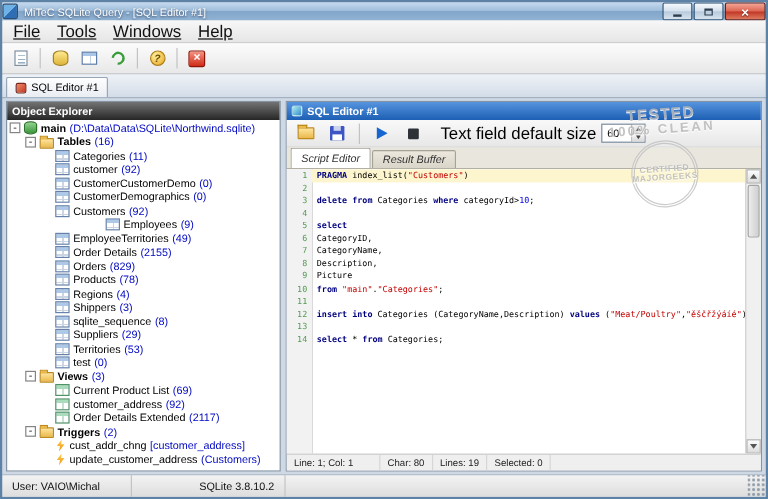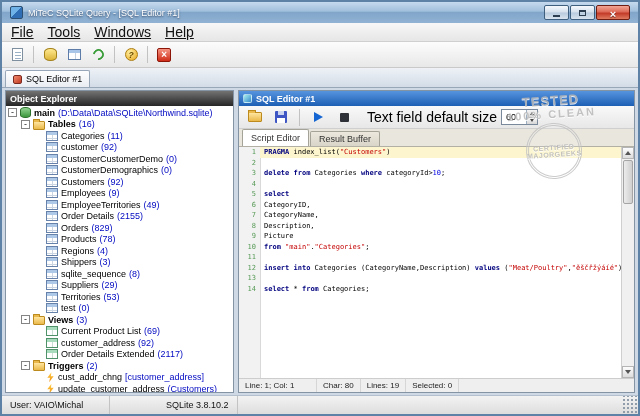--- a/index.html
+++ b/index.html
@@ -2,21 +2,21 @@
 <html><head>
 <meta charset="utf-8">
 <style>
   html,body{margin:0;padding:0;width:640px;height:416px;overflow:hidden;
     font-family:"Liberation Sans",sans-serif;background:#8fa6bd;}
   *{box-sizing:border-box;}
   .window{position:absolute;inset:0;display:flex;flex-direction:column;
     border:2px solid #5d82a6;background:#cfd9e6;box-shadow:inset 0 0 0 1px #a9c0d8;}
 
   
-  .titlebar{height:21px;display:flex;align-items:center;padding:0 8px;flex:none;
+  .titlebar{height:15px;display:flex;align-items:center;padding:0 0;flex:none;
     background:linear-gradient(180deg,#c6daee 0%,#a0bedb 45%,#7fa5c9 46%,#91b2d3 100%);}
   .app-icon{width:13px;height:13px;flex:none;border-radius:2px;border:1px solid #2d4f71;
     background:linear-gradient(135deg,#6fb2e8 0 50%,#2f6db4 50%);}
   .title-text{flex:1;margin-left:5px;font-size:9px;color:#fff;text-shadow:0 1px 2px rgba(0,0,30,.6);white-space:nowrap;}
   .win-btns{display:flex;gap:1px;flex:none;}
   .win-btn{width:25px;height:15px;border:1px solid #3f5f7e;border-radius:2px;
     display:flex;align-items:center;justify-content:center;
     background:linear-gradient(#f5f9fd,#d4e0ec 48%,#b7cadc 52%,#d9e4ef);}
   .glyph-min{width:7px;height:2px;background:#2c3e50;margin-top:6px;}
   .glyph-max{width:7px;height:6px;border:1px solid #2c3e50;border-top-width:2px;}
@@ -121,21 +121,21 @@
   .tri{width:0;height:0;display:inline-block;}
   .tri-up-s{border-left:2px solid transparent;border-right:2px solid transparent;border-bottom:3px solid #444;}
   .tri-down-s{border-left:2px solid transparent;border-right:2px solid transparent;border-top:3px solid #444;}
   .tri-up{border-left:3px solid transparent;border-right:3px solid transparent;border-bottom:4px solid #555;}
   .tri-down{border-left:3px solid transparent;border-right:3px solid transparent;border-top:4px solid #555;}
 
   .editor-tabs{height:18px;flex:none;display:flex;align-items:flex-end;gap:1px;padding:1px 3px 0;
     background:#e9e6dd;border-bottom:1px solid #b2afa4;}
   .etab{height:15px;display:flex;align-items:center;padding:0 8px;font-size:9px;color:#333;
     border:1px solid #a5a398;border-bottom:none;border-radius:2px 2px 0 0;
-    background:linear-gradient(#ece8dd,#d9d5c9);}
+    background:linear-gradient(#ece8dd,#d9d5c9);font-style:italic;}
   .etab.active{height:17px;background:#fff;}
 
   .code-wrap{flex:1;display:flex;min-height:0;background:#fff;}
   .code-area{flex:1;overflow:hidden;font-family:"DejaVu Sans Mono",monospace;font-size:7px;
     background:linear-gradient(90deg,#f2f2f2 0 21px,#d9d9d9 21px 22px,#fff 22px);}
   .code-line{display:flex;height:10.5px;line-height:10.5px;}
   .ln{width:21px;flex:none;text-align:right;padding-right:4px;color:#569a56;font-size:7px;}
   .ct{flex:1;padding-left:4px;white-space:pre;overflow:hidden;color:#000;}
   .code-line.hl .ct{background:#fcf5cd;}
   .tok-kw{font-weight:bold;color:#00007f;}
@@ -275,21 +275,21 @@
             <i class="ti ti-table"></i>
             <span class="tname">CustomerDemographics</span>
             <span class="tsuffix">(0)</span>
           </div>
           <div class="tree-row" style="padding-left: 28px;">
             <div class="tree-spacer"></div>
             <i class="ti ti-table"></i>
             <span class="tname">Customers</span>
             <span class="tsuffix">(92)</span>
           </div>
-          <div class="tree-row" style="padding-left: 28px;">
+          <div class="tree-row" style="padding-left: 28px; margin-left: 42px;">
             <div class="tree-spacer"></div>
             <i class="ti ti-table"></i>
             <span class="tname">Employees</span>
             <span class="tsuffix">(9)</span>
           </div>
           <div class="tree-row" style="padding-left: 28px;">
             <div class="tree-spacer"></div>
             <i class="ti ti-table"></i>
             <span class="tname">EmployeeTerritories</span>
             <span class="tsuffix">(49)</span>

